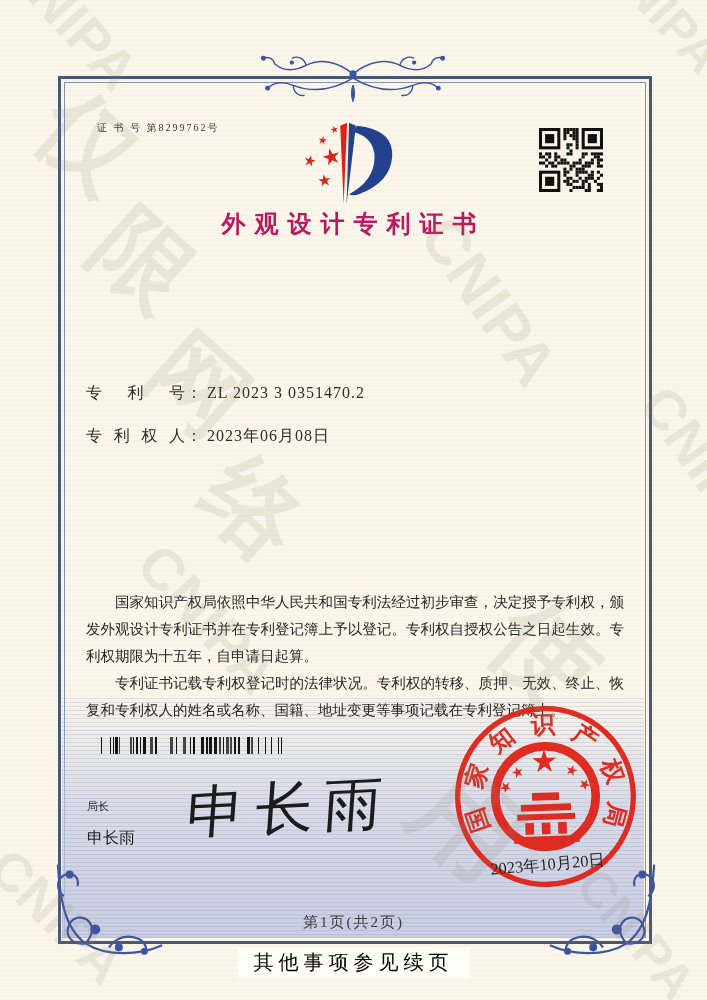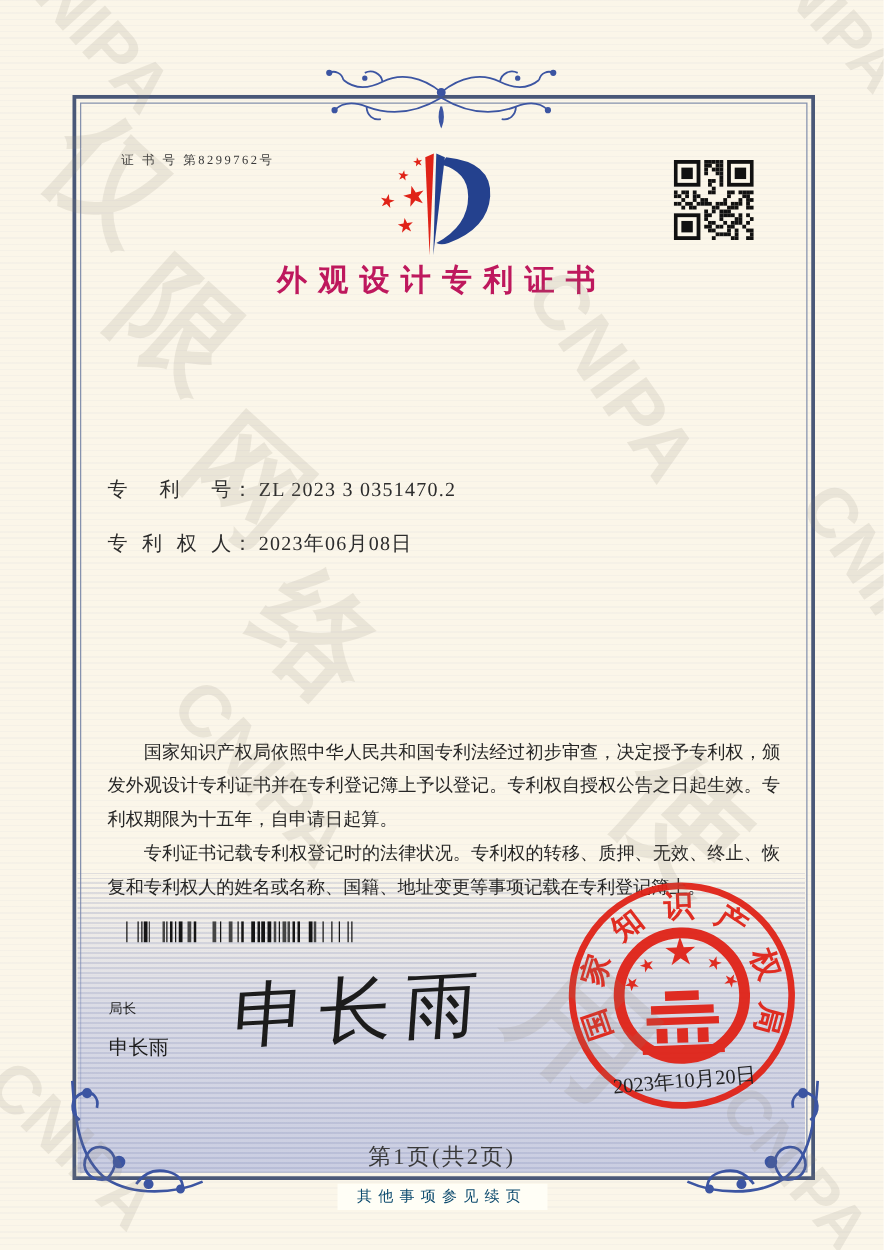--- a/index.html
+++ b/index.html
@@ -33,24 +33,24 @@
   .paras{position:absolute;left:86px;width:538px;top:589px;font-size:14.5px;line-height:1.87;
          color:#262626;text-align:justify;z-index:3;}
   .paras p{margin:0;text-indent:2em;}
   .barcode{position:absolute;left:99px;top:737px;width:190px;height:17px;z-index:3;}
   .sig-title{position:absolute;left:87px;top:799px;font-size:11px;z-index:3;
              font-family:"Liberation Sans","DejaVu Sans",sans-serif;color:#1e1e1e;}
   .sig-name{position:absolute;left:87px;top:828px;font-size:16px;z-index:3;
             font-family:"Liberation Sans","DejaVu Sans",sans-serif;color:#1e1e1e;}
   .sig-script{position:absolute;left:190px;top:760px;width:210px;height:100px;z-index:3;overflow:visible;}
   .seal{position:absolute;left:449px;top:700px;width:193px;height:193px;z-index:4;transform:rotate(-2deg);opacity:.95;}
-  .pageno{position:absolute;left:0;right:0;top:913px;text-align:center;font-size:18px;
+  .pageno{position:absolute;left:0;right:0;top:913px;text-align:center;font-size:15px;
           letter-spacing:2px;color:#3a3a3a;z-index:3;}
   .footnote{position:absolute;top:947px;left:50%;transform:translateX(-50%);z-index:3;
-            background:#fffef6;padding:2px 16px;font-size:12px;letter-spacing:5px;color:#0c4a6e;}
+            background:#fffef6;padding:2px 16px;font-size:20px;letter-spacing:5px;color:#000000;}
   .orn{position:absolute;z-index:3;pointer-events:none;}
 </style>
 </head>
 <body>
 
 <div class="page">
 
   <div class="wm" style="left:-15px;top:-15px;font-size:56px;transform:rotate(48deg);">CNIPA</div>
   <div class="wm" style="left:585px;top:-20px;font-size:50px;transform:rotate(48deg);">CNIPA</div>
   <div class="wm" style="left:395px;top:265px;font-size:62px;transform:rotate(55deg);">CNIPA</div>

